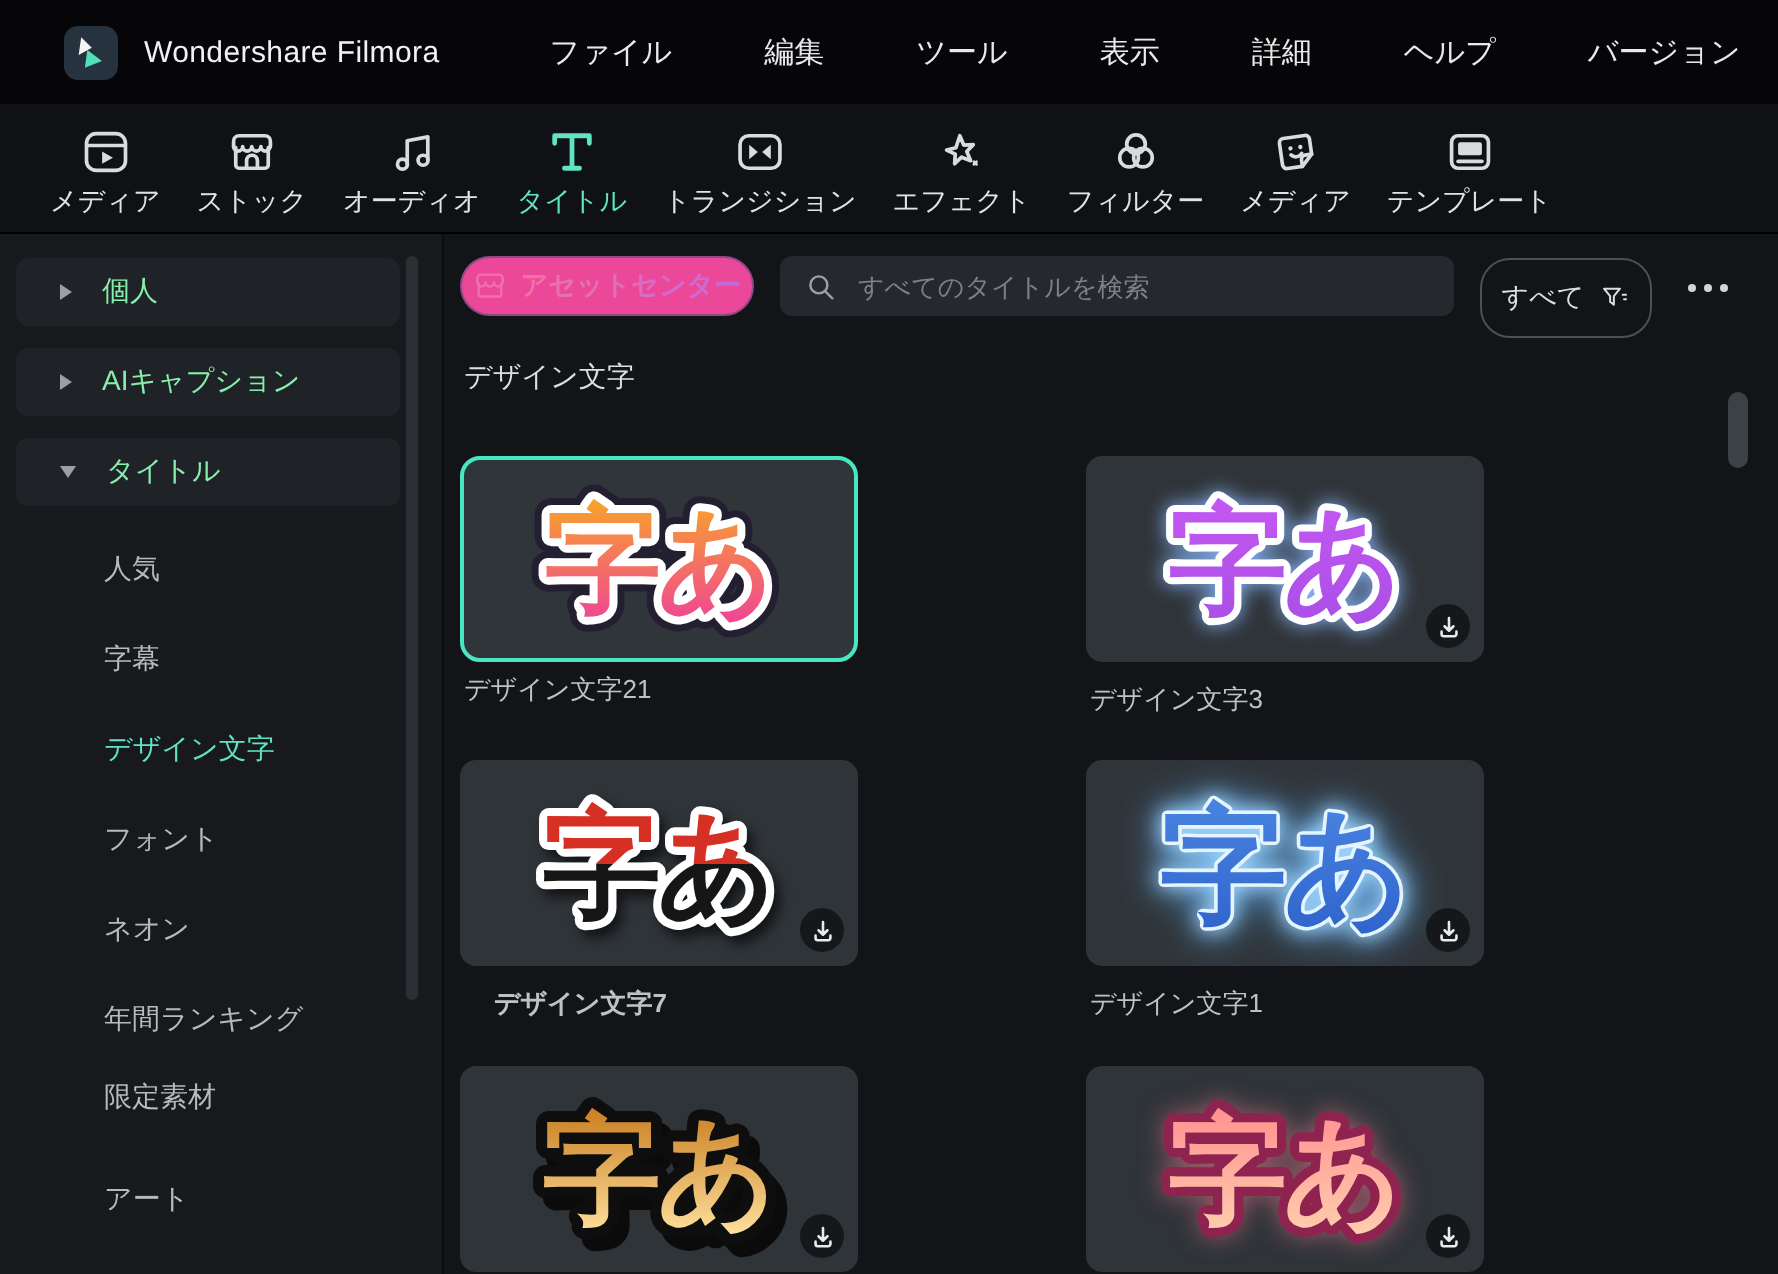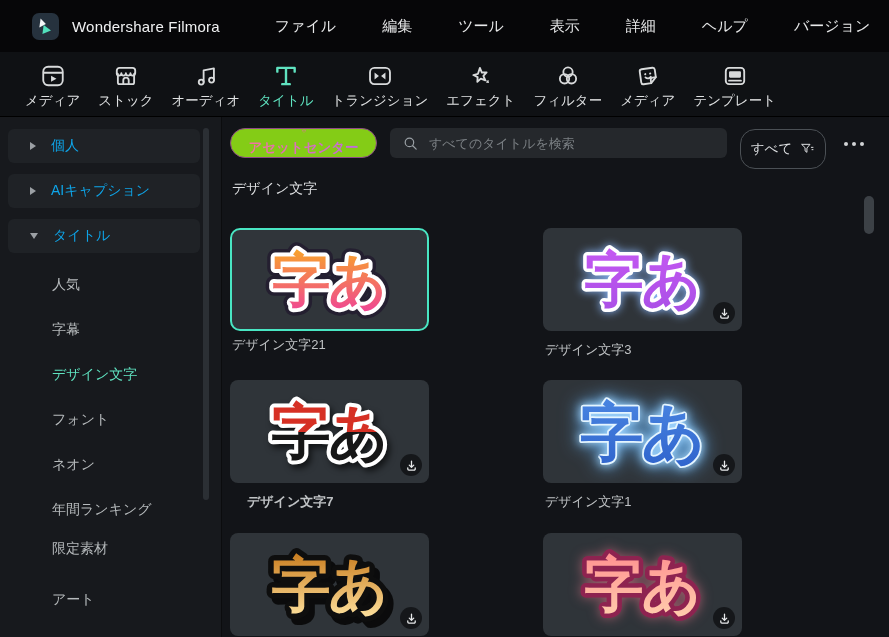--- a/index.html
+++ b/index.html
@@ -32,39 +32,39 @@
   .ticon svg { stroke:#d9dbdc; fill:none; stroke-width:1.7; stroke-linecap:round; stroke-linejoin:round; }
   .tool.active .ticon svg { stroke:#5fe3c0; }
   .ticon svg .fillpart { fill:#d9dbdc; stroke:none; }
 
   
   .sidebar { position:absolute; left:0; top:117px; width:222px; height:520px;
     background:#17191d; border-right:1px solid #0b0c0e; }
   .side-group { position:absolute; left:8px; width:192px; height:34px;
     background:#1f2226; border-radius:6px; display:flex; align-items:center; }
   .side-group .caret { margin-left:22px; }
-  .side-group .glabel { margin-left:15px; color:#0ea5e9; font-size:14px; }
+  .side-group .glabel { margin-left:15px; color:#86efac; font-size:14px; }
   .caret-right { width:0; height:0; border-left:6px solid #9ba0a4;
     border-top:4.5px solid transparent; border-bottom:4.5px solid transparent; }
   .caret-down { width:0; height:0; border-top:6px solid #9ba0a4;
     border-left:4.5px solid transparent; border-right:4.5px solid transparent; }
   .side-sub { position:absolute; left:0; width:200px; height:45px;
     display:flex; align-items:center; }
   .side-sub .slabel { margin-left:52px; color:#b6babc; font-size:14px; }
   .side-sub.selected .slabel { color:#5fe3c0; }
   .side-scroll { position:absolute; left:203px; top:11px; width:6px; height:372px;
     background:#2b2f34; border-radius:3px; }
 
   
   .main { position:absolute; left:223px; top:117px; width:666px; height:520px;
     background:#121418; }
 
   .asset-btn { position:absolute; left:7px; top:11px; width:147px; height:30px;
-    border:1px solid #8e4a86; border-radius:15px; background:#84cc16;
-    display:flex; align-items:center; justify-content:center; gap:6px;flex-direction:column; }
+    border:1px solid #8e4a86; border-radius:15px; background:#ec4899;
+    display:flex; align-items:center; justify-content:center; gap:6px; }
   .asset-btn svg { stroke:#ef6fae; fill:none; stroke-width:1.6; stroke-linecap:round; stroke-linejoin:round; }
   .asset-label { font-size:13.5px; font-weight:bold;
     background:linear-gradient(90deg,#f2739f,#c06ade);
     -webkit-background-clip:text; background-clip:text; color:transparent; }
 
   .searchbox { position:absolute; left:167px; top:11px; width:337px; height:30px;
     background:#25282c; border-radius:6px; display:flex; align-items:center; }
   .searchbox svg { margin-left:12px; stroke:#9aa0a5; fill:none; stroke-width:1.7; stroke-linecap:round; }
   .searchbox input { flex:1; margin:0 10px; background:transparent; border:none; outline:none;
     color:#d5d7d9; font-size:13px; font-family:inherit; }

